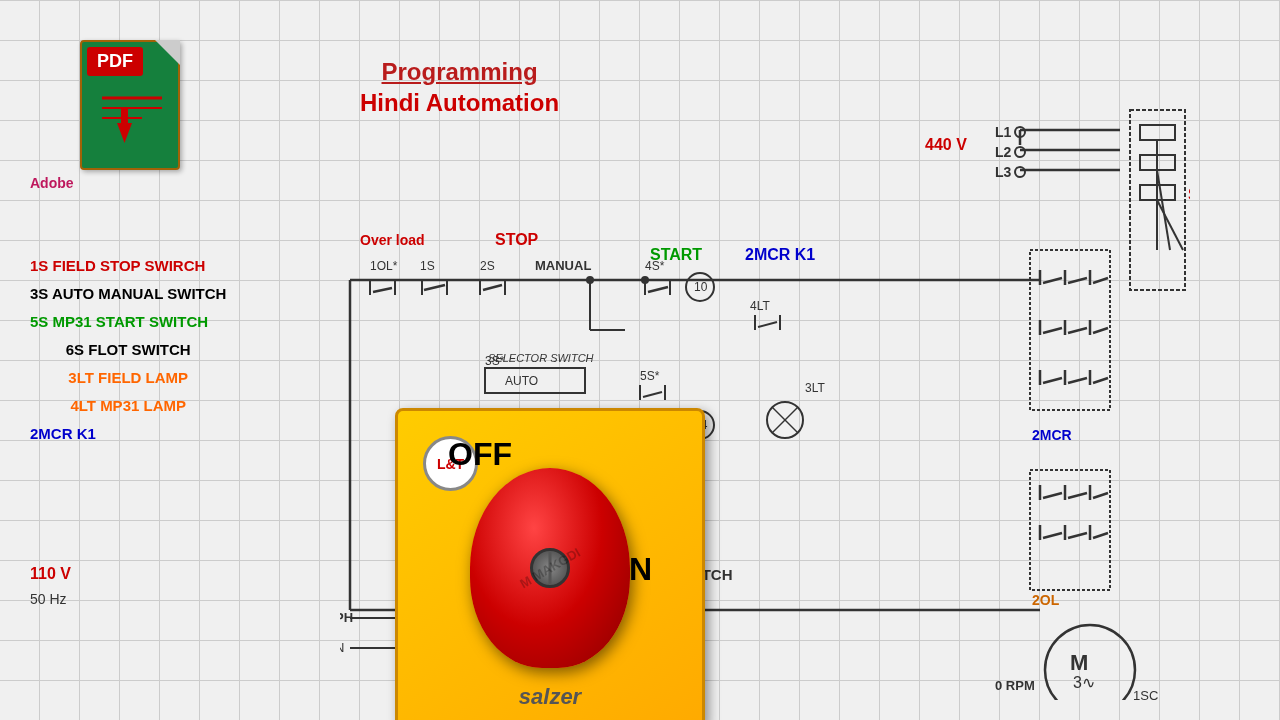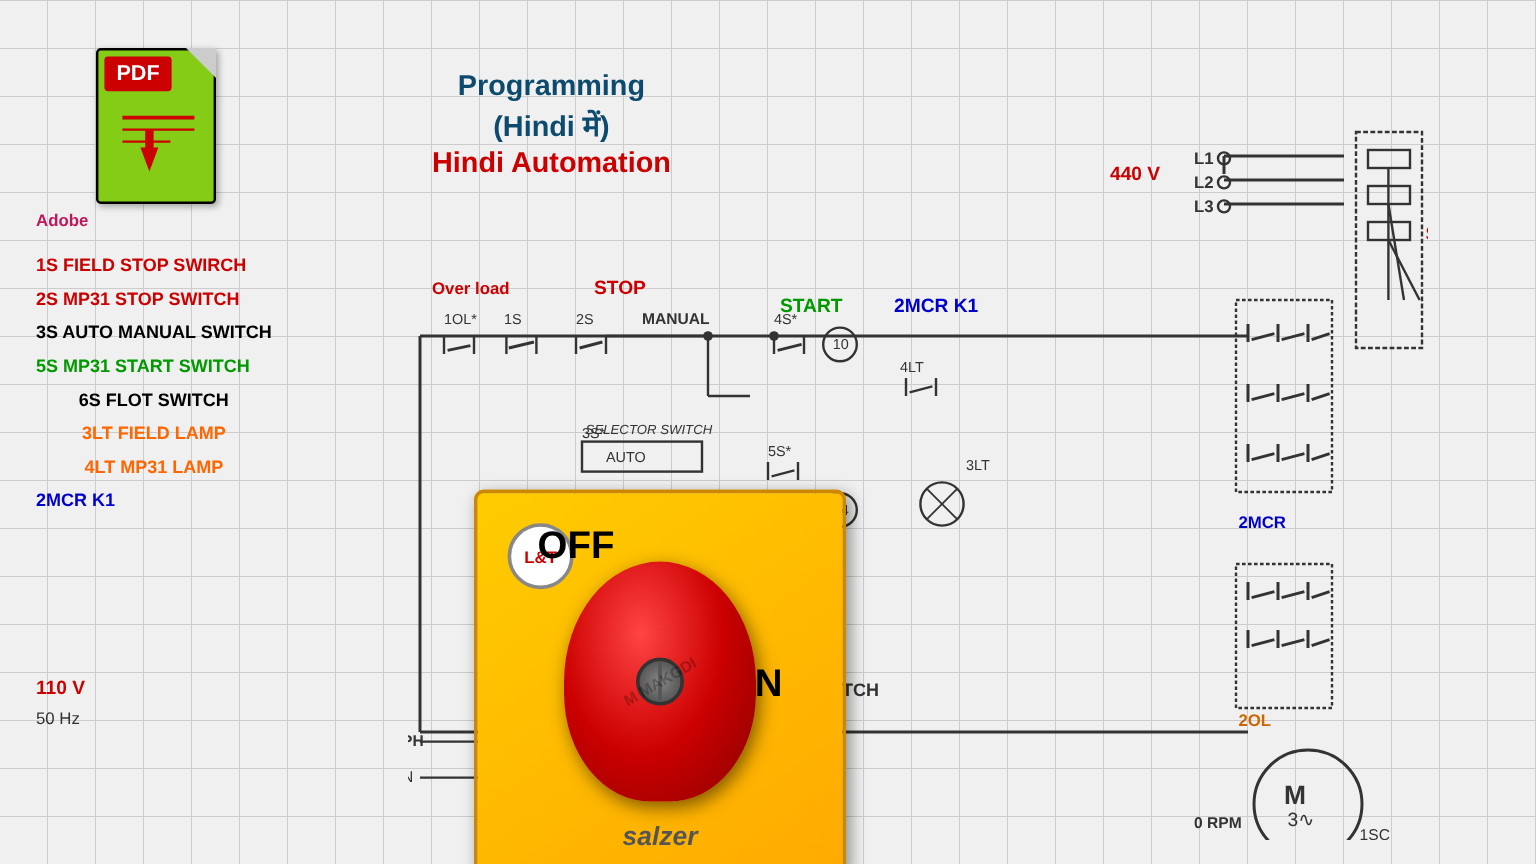--- a/index.html
+++ b/index.html
@@ -36,22 +36,22 @@
       position: absolute;
       top: 40px;
       left: 80px;
       width: 120px;
       height: 140px;
     }
 
     .pdf-paper {
       width: 100px;
       height: 130px;
-      background: #84cc16;
-      border: 2px solid #000000;
+      background: #15803d;
+      border: 2px solid #a16207;
       border-radius: 4px;
       position: relative;
       box-shadow: 2px 2px 5px rgba(0,0,0,0.3);
     }
 
     .pdf-paper::before {
       content: '';
       position: absolute;
       top: -2px; right: -2px;
       width: 25px;
@@ -86,23 +86,24 @@
     
     .title-area {
       position: absolute;
       top: 55px;
       left: 360px;
       text-align: center;
     }
 
     .title-main {
       font-size: 24px;
-      color: #0c4a6e;
+      color: #b91c1c;
       font-weight: bold;
       line-height: 1.4;
+      text-decoration: underline;
     }
 
     .title-sub {
       font-size: 24px;
       color: #cc0000;
       font-weight: bold;
     }
 
     
     .component-list {
@@ -113,21 +114,21 @@
       flex-direction: column;
       gap: 4px;
     }
 
     .comp-item {
       font-size: 15px;
       font-weight: bold;
       line-height: 1.6;
     }
 
-    .comp-red { color: #cc0000; }
+    .comp-red { color: #cc0000; margin-top: 44px; }
     .comp-black { color: #000; text-align: center; }
     .comp-green { color: #009900; }
     .comp-orange { color: #ff6600; text-align: center; }
     .comp-blue { color: #0000cc; }
 
     
     .circuit-area {
       position: absolute;
       top: 50px;
       left: 340px;
@@ -260,27 +261,25 @@
 
         <polygon points="45,45 30,45 37.5,65" fill="#cc0000"></polygon>
         <rect x="34" y="30" width="7" height="20" fill="#cc0000"></rect>
       </svg>
     </div>
     <div class="adobe-text" style="position:relative;top:5px;left:10px;">Adobe</div>
   </div>
 
   <div class="title-area">
     <div class="title-main">Programming</div>
-    <div class="title-main">(Hindi में)</div>
     <div class="title-sub">Hindi Automation</div>
   </div>
 
   <div class="component-list">
     <div class="comp-item comp-red">1S FIELD STOP SWIRCH</div>
-    <div class="comp-item comp-red">2S MP31 STOP SWITCH</div>
     <div class="comp-item comp-black">3S AUTO MANUAL SWITCH</div>
     <div class="comp-item comp-green">5S MP31 START SWITCH</div>
     <div class="comp-item comp-black">6S FLOT SWITCH</div>
     <div class="comp-item comp-orange">3LT FIELD LAMP</div>
     <div class="comp-item comp-orange">4LT MP31 LAMP</div>
     <div class="comp-item comp-blue">2MCR K1</div>
   </div>
 
   <div style="position:absolute;top:565px;left:30px;">
     <span class="comp-red" style="font-size:16px;font-weight:bold;">110 V</span>

